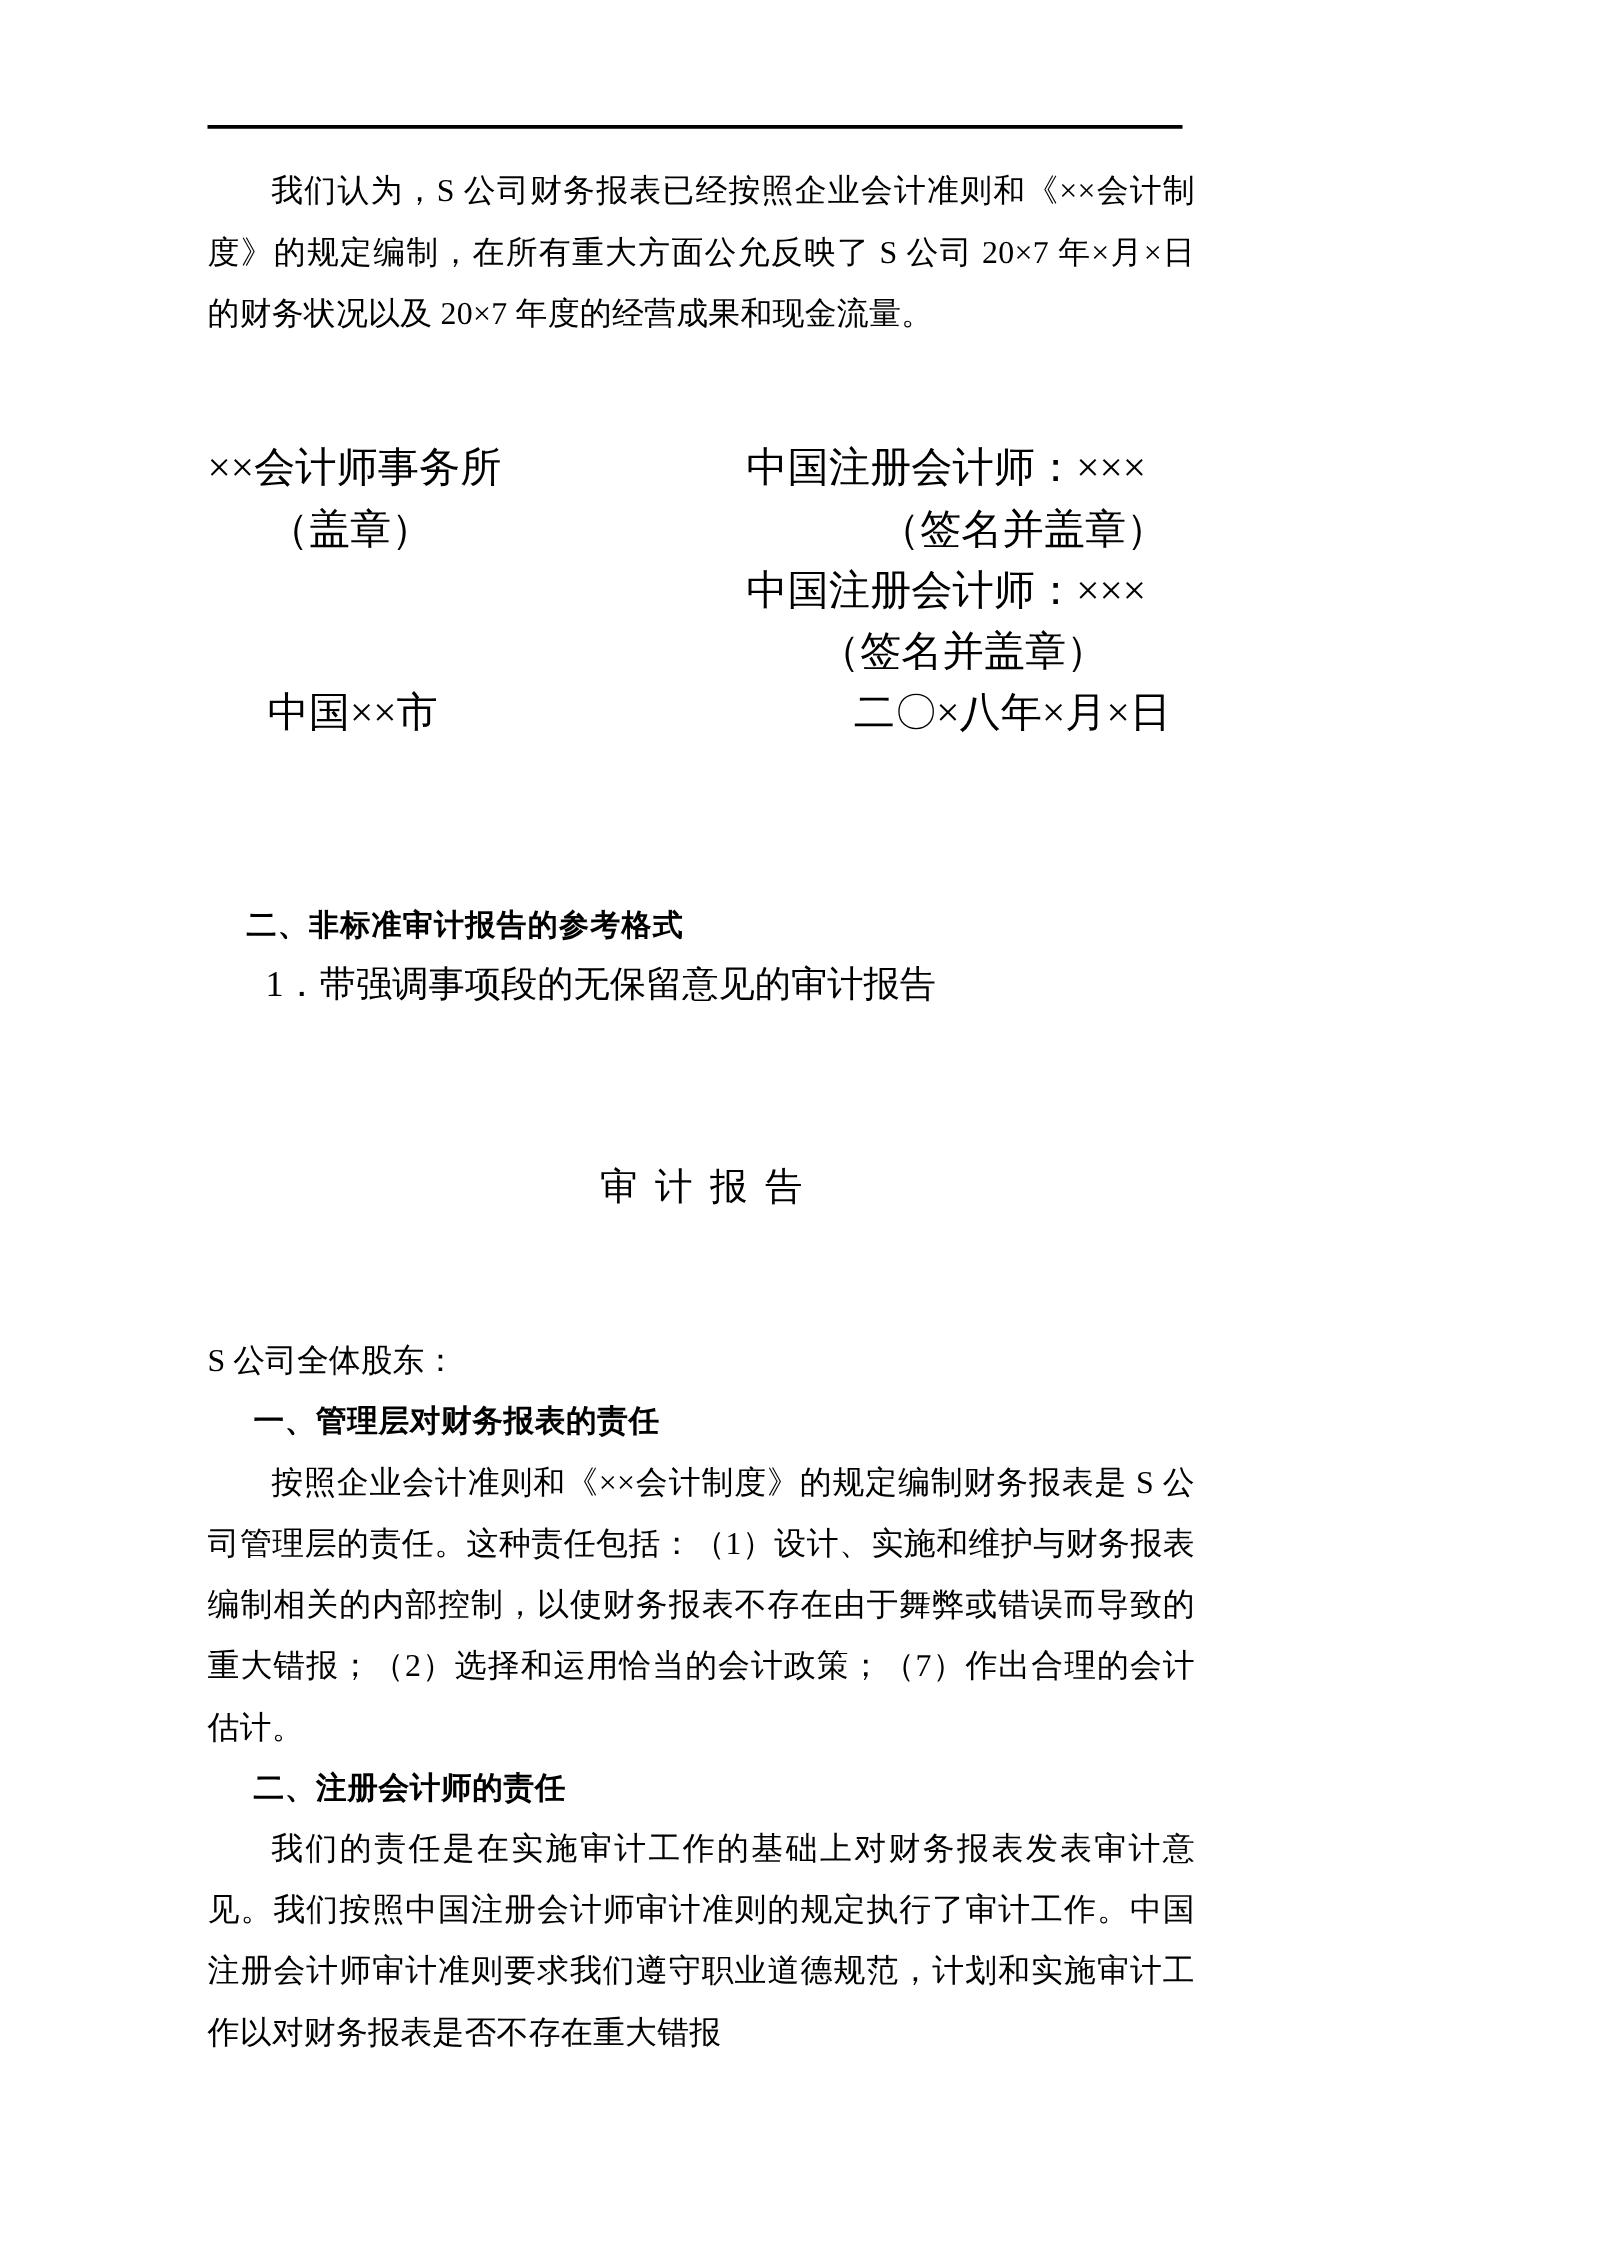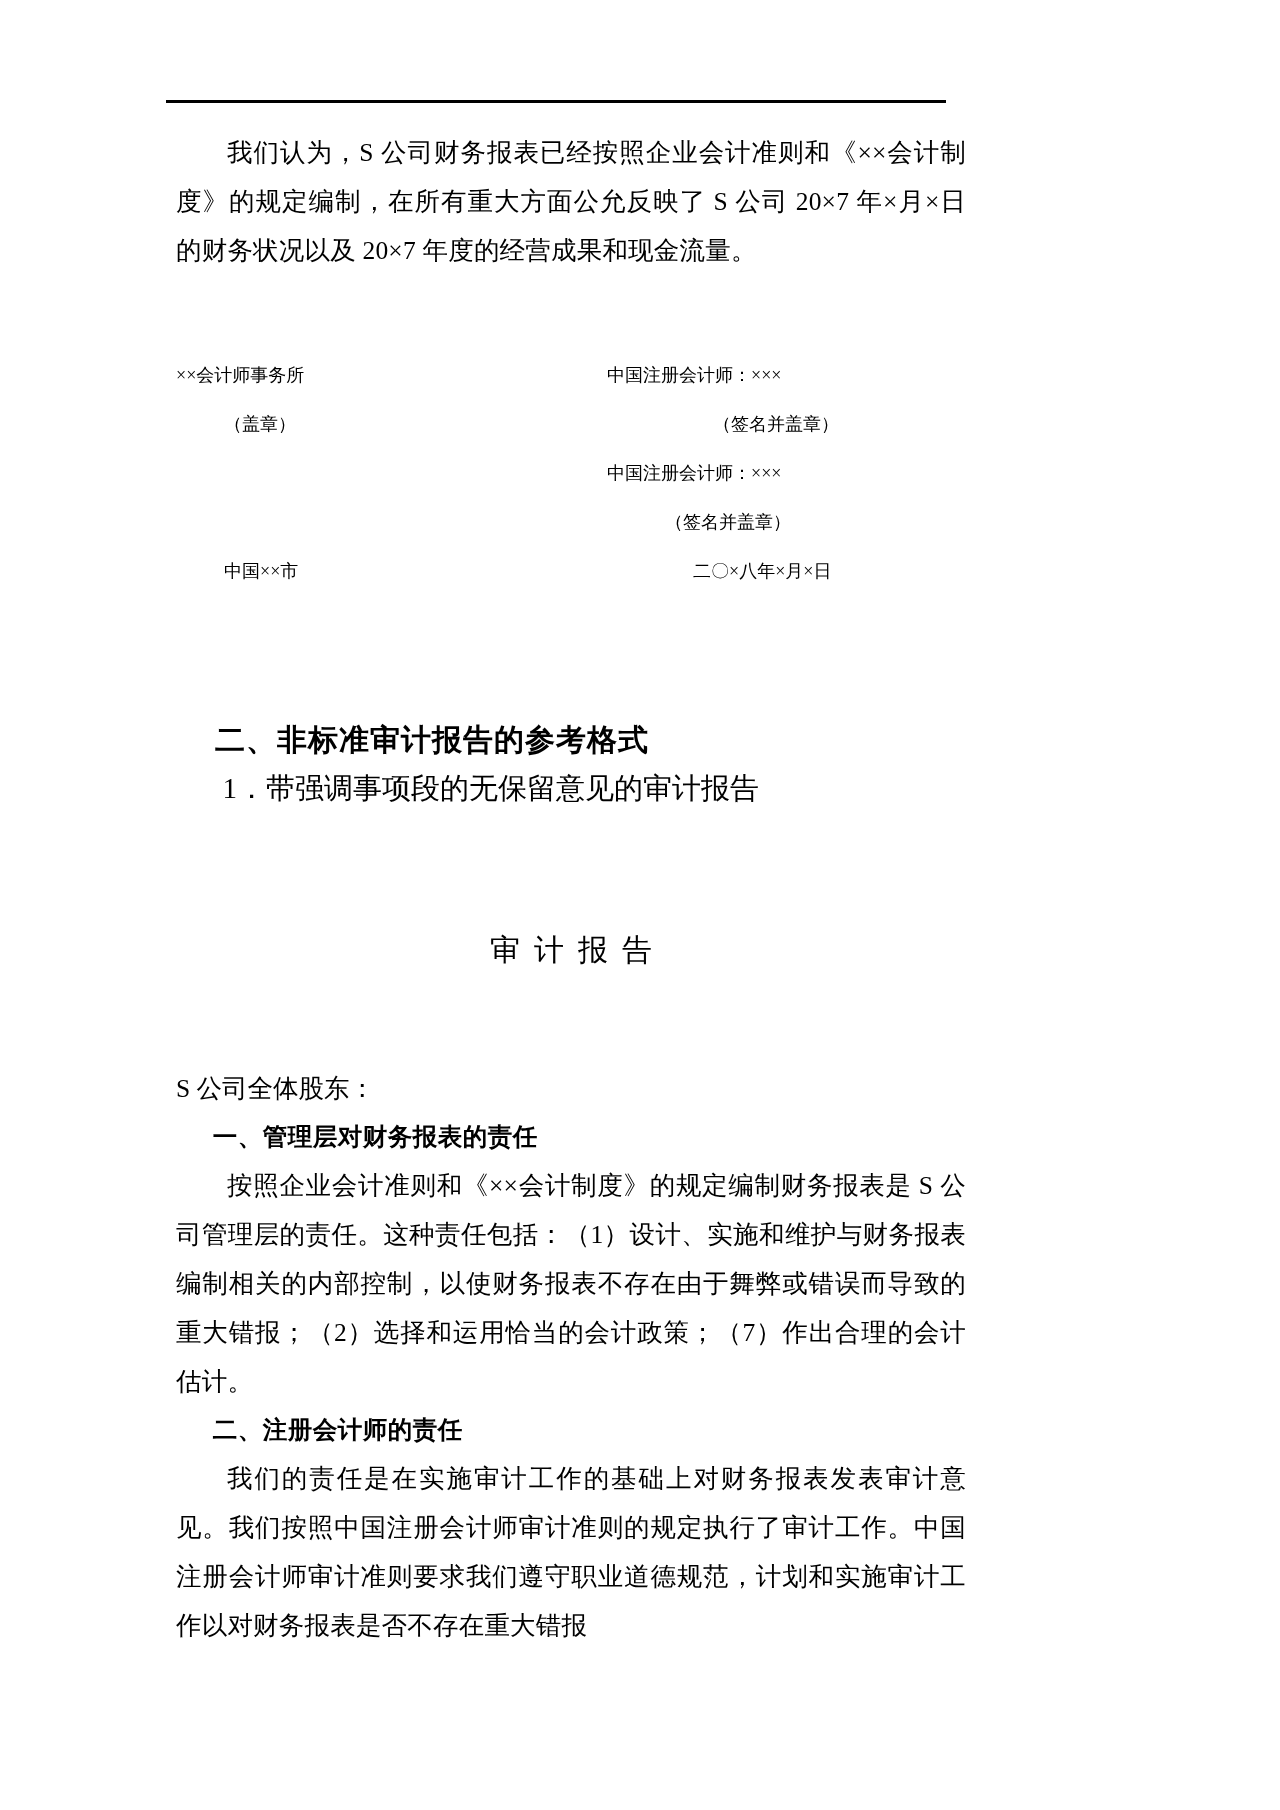--- a/index.html
+++ b/index.html
@@ -30,21 +30,21 @@
     left: 166px;
     top: 100px;
     width: 780px;
     height: 0;
     border-top: 3px solid #000;
   }
 
   
   .content {
     position: absolute;
-    left: 176px;
+    left: 166px;
     top: 128px;
     width: 790px;
   }
 
   p, div.line {
     margin: 0;
   }
 
   .para {
     font-size: 25.5px;
@@ -57,21 +57,21 @@
   .para.indent { text-indent: 2em; }
 
   .gap-lg  { height: 76px; }
   .gap-md  { height: 44px; }
   .gap-sm  { height: 26px; }
   .gap-xs  { height: 14px; }
 
   
   .sig-block {
     position: relative;
-    font-size: 18px;
+    font-size: 33px;
     line-height: 49px;
   }
   .sig-row {
     display: flex;
     flex-direction: row;
     align-items: baseline;
   }
   .sig-left {
     width: 400px;
     flex: 0 0 400px;
@@ -81,21 +81,21 @@
     margin-left: 31px;
   }
   .sig-left.pad  { padding-left: 48px; }
   .sig-right.pad { padding-left: 58px; }
   .sig-right.pad2 { padding-left: 38px; }
 
   
   .heading-bold {
     font-family: "DejaVu Sans", "Liberation Sans", sans-serif;
     font-weight: bold;
-    font-size: 30px;
+    font-size: 24px;
     line-height: 48px;
     letter-spacing: 1px;
     text-indent: 1.3em;
   }
   .heading-sub {
     font-family: "DejaVu Sans", "Liberation Sans", sans-serif;
     font-weight: bold;
     font-size: 24.5px;
     line-height: 48px;
     letter-spacing: 0.5px;

